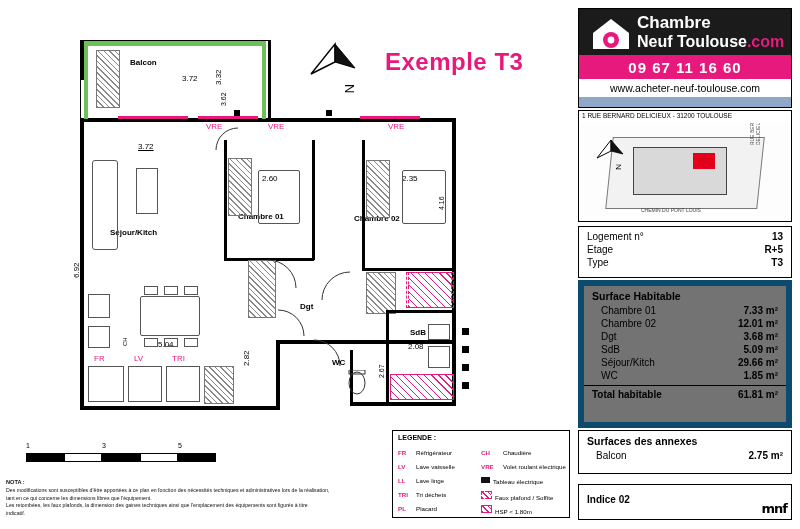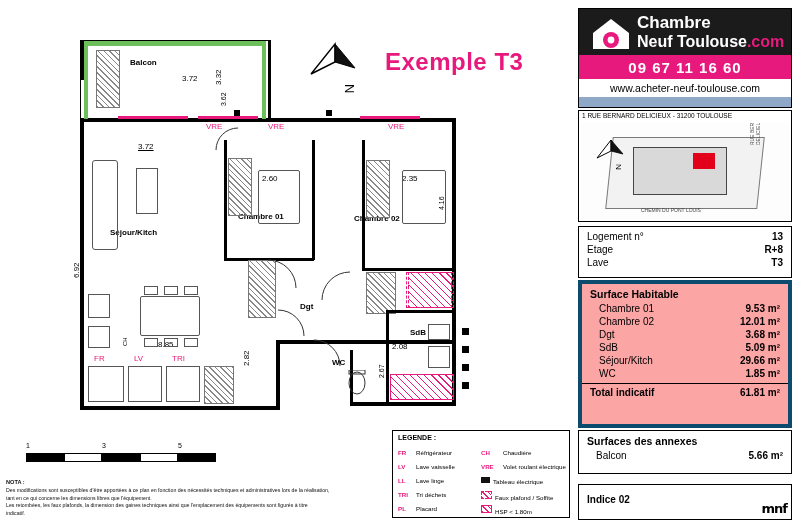--- a/index.html
+++ b/index.html
@@ -72,21 +72,21 @@
                border:1px solid #444; background:#d9d9d9; }
   .site-unit { position:absolute; left:112px; top:30px; width:22px; height:16px; background:#e2001a; }
   .site-road-lbl { position:absolute; left:60px; top:84px; font-size:5px; color:#444; }
   .site-road-v { position:absolute; left:168px; top:22px; font-size:5px; color:#444;
                  transform-origin:0 0; transform:rotate(-90deg); }
   .site-north { position:absolute; left:594px; top:138px; width:34px; height:34px; }
 
   .info-box { position:absolute; left:578px; top:226px; width:214px; height:52px;
               border:1px solid #000; box-sizing:border-box; background:#fff; }
   .surf-box { position:absolute; left:578px; top:280px; width:214px; height:148px;
-              border:4px solid #0c4a6e; box-sizing:border-box; background:#fca5a5; }
+              border:6px solid #0c4a6e; box-sizing:border-box; background:#737373; }
   .annex-box { position:absolute; left:578px; top:430px; width:214px; height:44px;
                border:1px solid #000; box-sizing:border-box; background:#fff; }
   .indice-box { position:absolute; left:578px; top:484px; width:214px; height:36px;
                 border:1px solid #000; box-sizing:border-box; background:#fff; }
 
   .kv { display:flex; justify-content:space-between; font-size:10px; padding:1px 8px;gap:19px; }
   .kv .k { }
   .kv .v { font-weight:bold; }
   .sec-title { font-size:10.5px; font-weight:bold; padding:4px 8px 2px 8px; }
   .kv.indent .k { padding-left:9px; }
@@ -143,21 +143,21 @@
     <div class="pinkline" style="left:108px; top:106px; width:70px; height:3px;"></div>
     <div class="pinkline" style="left:188px; top:106px; width:60px; height:3px;"></div>
     <div class="pinkline" style="left:350px; top:106px; width:60px; height:3px;"></div>
     <div class="lbl" style="left:196px; top:112px; color:#e8197d;">VRE</div>
     <div class="lbl" style="left:258px; top:112px; color:#e8197d;">VRE</div>
     <div class="lbl" style="left:378px; top:112px; color:#e8197d;">VRE</div>
 
     <div class="lbl b" style="left:100px; top:218px;">Séjour/Kitch</div>
     <div class="dim" style="left:128px; top:132px;text-decoration:underline;">3.72</div>
     <div class="vdim" style="left:62px; top:268px;">6.92</div>
-    <div class="dim" style="left:148px; top:330px;">8.85</div>
+    <div class="dim" style="left:148px; top:330px;">5.04</div>
 
     <div class="thin" style="left:82px; top:150px; width:26px; height:90px; border-radius:3px;"></div>
     <div class="thin" style="left:126px; top:158px; width:22px; height:46px;"></div>
 
     <div class="thin" style="left:130px; top:286px; width:60px; height:40px; border-radius:2px;"></div>
     <div class="thin" style="left:134px; top:276px; width:14px; height:9px;"></div>
     <div class="thin" style="left:154px; top:276px; width:14px; height:9px;"></div>
     <div class="thin" style="left:174px; top:276px; width:14px; height:9px;"></div>
     <div class="thin" style="left:134px; top:328px; width:14px; height:9px;"></div>
     <div class="thin" style="left:154px; top:328px; width:14px; height:9px;"></div>
@@ -202,21 +202,21 @@
       <path d="M304 330 A26 26 0 0 1 330 356" fill="none" stroke="#333" stroke-width="1"></path>
       <path d="M268 300 A26 26 0 0 1 294 326" fill="none" stroke="#333" stroke-width="1"></path>
       <path d="M206 140 A22 22 0 0 1 228 118" fill="none" stroke="#333" stroke-width="1"></path>
     </svg>
 
     <div class="wall" style="left:376px; top:300px; width:3px; height:96px;"></div>
     <div class="wall" style="left:376px; top:300px; width:70px; height:3px;"></div>
     <div class="wall" style="left:442px; top:300px; width:4px; height:96px;"></div>
     <div class="wall" style="left:340px; top:392px; width:106px; height:4px;"></div>
     <div class="lbl b" style="left:400px; top:318px;">SdB</div>
-    <div class="dim" style="left:382px; top:332px;">2.08</div>
+    <div class="dim" style="left:398px; top:332px;">2.08</div>
     <div class="vdim" style="left:368px; top:368px; font-size:7px;">2.67</div>
     <div class="thin" style="left:418px; top:314px; width:22px; height:16px;"></div>
     <div class="thin" style="left:418px; top:336px; width:22px; height:22px;"></div>
     <div class="hatch-pink" style="left:380px; top:364px; width:62px; height:24px; border:1px solid #e8197d;"></div>
 
     <div class="wall" style="left:340px; top:340px; width:3px; height:56px;"></div>
     <div class="lbl b" style="left:322px; top:348px;">WC</div>
     <svg style="position:absolute; left:336px; top:360px; width:26px; height:28px;">
       <ellipse cx="11" cy="13" rx="8" ry="11" fill="none" stroke="#333" stroke-width="1"></ellipse>
       <rect x="3" y="0" width="16" height="4" fill="none" stroke="#333" stroke-width="1"></rect>
@@ -326,33 +326,33 @@
     <text x="22" y="26" font-size="8" font-family="Liberation Sans, sans-serif" transform="rotate(90 22 26)">N</text>
   </svg>
 
   <div class="info-box">
     <div class="kv" style="padding-top:4px;">
       <span class="k">Logement n°</span>
       <span class="v">13</span>
     </div>
     <div class="kv">
       <span class="k">Etage</span>
-      <span class="v">R+8</span>
+      <span class="v">R+5</span>
     </div>
     <div class="kv">
-      <span class="k">Lave</span>
+      <span class="k">Type</span>
       <span class="v">T3</span>
     </div>
   </div>
 
   <div class="surf-box">
     <div class="sec-title">Surface Habitable</div>
     <div class="kv indent">
       <span class="k">Chambre 01</span>
-      <span class="v">9.53 m²</span>
+      <span class="v">7.33 m²</span>
     </div>
     <div class="kv indent">
       <span class="k">Chambre 02</span>
       <span class="v">12.01 m²</span>
     </div>
     <div class="kv indent">
       <span class="k">Dgt</span>
       <span class="v">3.68 m²</span>
     </div>
     <div class="kv indent">
@@ -362,30 +362,30 @@
     <div class="kv indent">
       <span class="k">Séjour/Kitch</span>
       <span class="v">29.66 m²</span>
     </div>
     <div class="kv indent">
       <span class="k">WC</span>
       <span class="v">1.85 m²</span>
     </div>
     <div class="hr"></div>
     <div class="kv">
-      <span class="k" style="font-weight:bold;">Total indicatif</span>
+      <span class="k" style="font-weight:bold;">Total habitable</span>
       <span class="v">61.81 m²</span>
     </div>
   </div>
 
   <div class="annex-box">
     <div class="sec-title">Surfaces des annexes</div>
     <div class="kv indent">
       <span class="k">Balcon</span>
-      <span class="v">5.66 m²</span>
+      <span class="v">2.75 m²</span>
     </div>
   </div>
 
   <div class="indice-box">
     <div class="kv" style="padding-top:9px;">
       <span class="k" style="font-weight:bold;">Indice 02</span>
     </div>
     <div class="mnf">mnf</div>
   </div>
 

